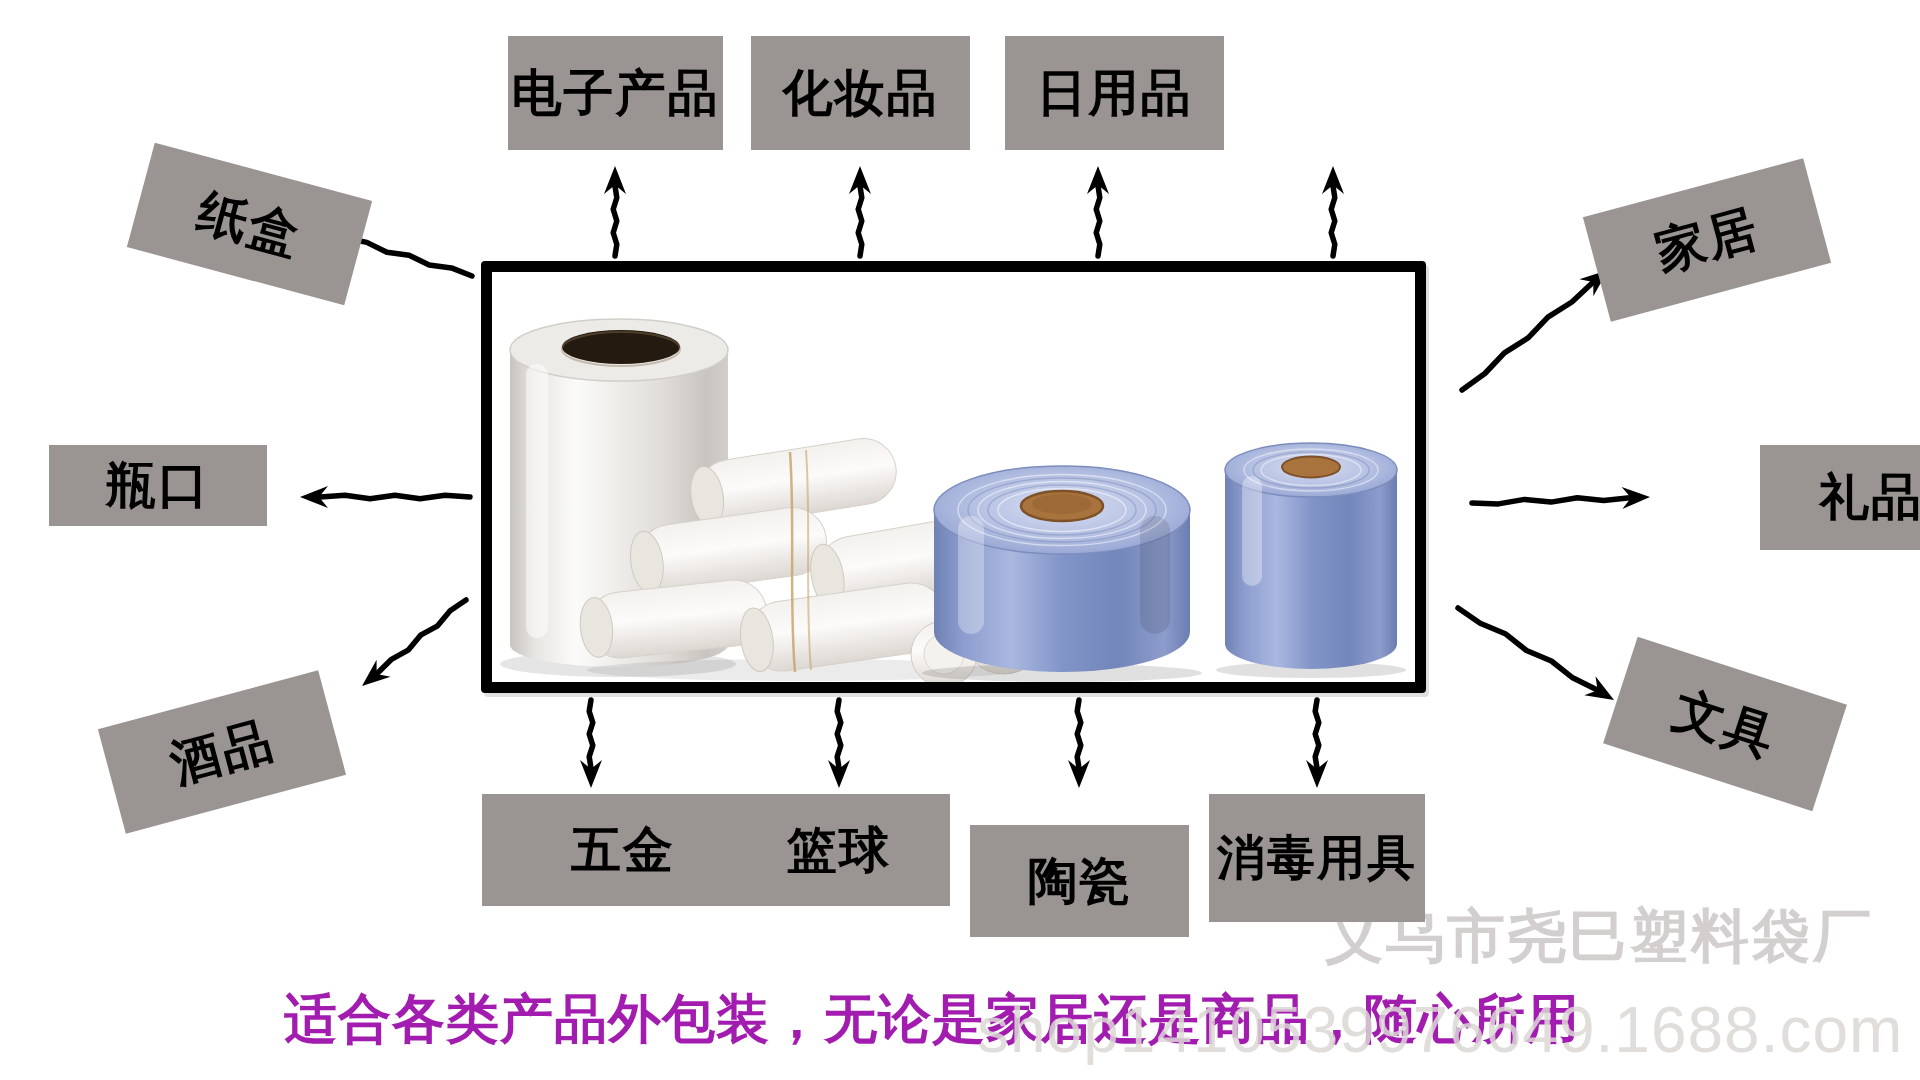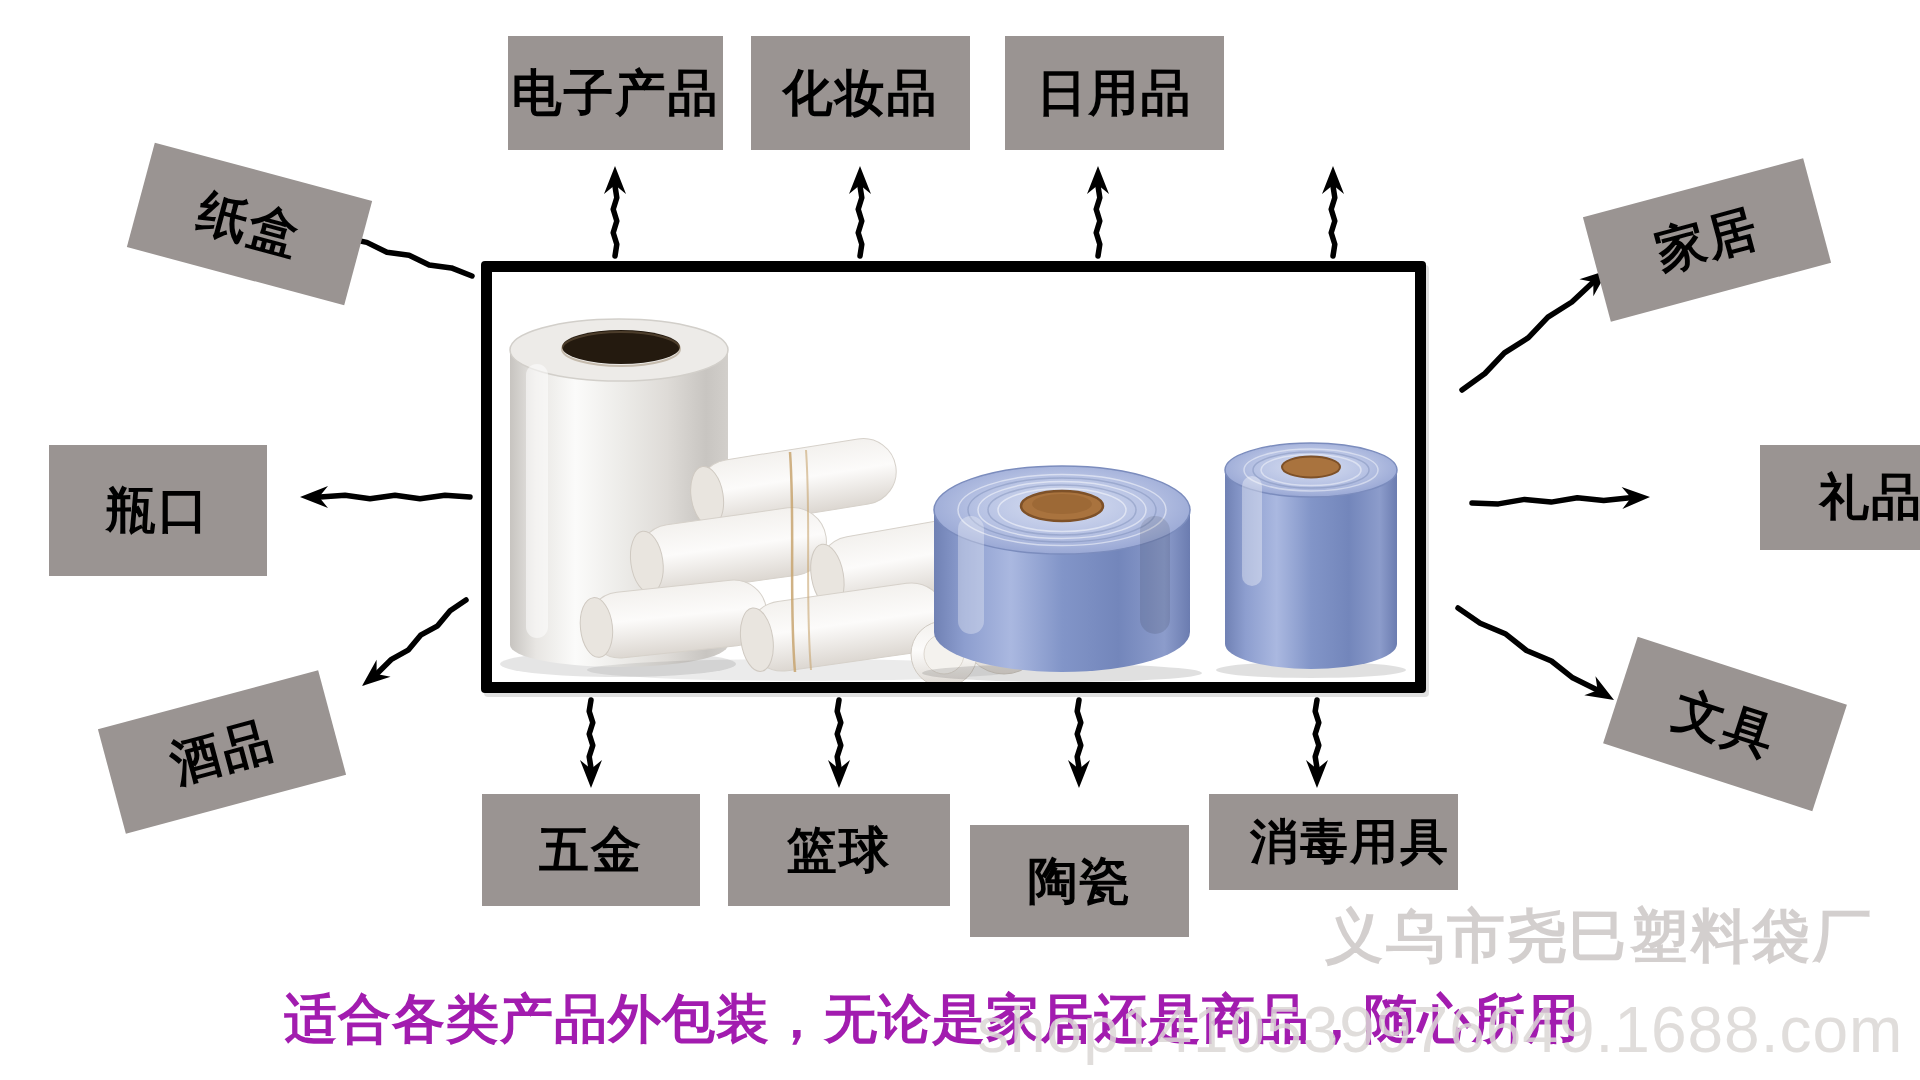--- a/index.html
+++ b/index.html
@@ -82,31 +82,31 @@
         <path d="M1458.0 608.0 L1480.2 623.2 L1505.2 633.7 L1526.5 650.5 L1551.4 661.0 L1572.7 677.8 L1596.8 689.8" stroke="#000" stroke-width="5.5" fill="none" stroke-linecap="round" stroke-linejoin="round"></path>
         <polygon points="1614,700 1584.2939194858664,695.2514443787816 1597.6340478357076,690.3482846210584 1595.4695899246408,676.3013945043378" fill="#000"></polygon>
       </g>
     </svg>
 
   <div class="label" style="left:508px;top:36px;width:215px;height:114px;">电子产品</div>
   <div class="label" style="left:751px;top:36px;width:219px;height:114px;">化妆品</div>
   <div class="label" style="left:989px;top:36px;width:219px;height:114px;margin-left:16px;">日用品</div>
 
   <div class="label" style="left:137px;top:170px;width:225px;height:108px;transform:rotate(15deg);">纸盒</div>
-  <div class="label" style="left:49px;top:445px;width:218px;height:131px;">瓶口</div>
+  <div class="label" style="left:49px;top:445px;width:218px;height:81px;">瓶口</div>
   <div class="label" style="left:108px;top:698px;width:228px;height:108px;transform:rotate(-15deg);">酒品</div>
 
   <div class="label" style="left:1593px;top:186px;width:228px;height:108px;transform:rotate(-15deg);">家居</div>
   <div class="label" style="left:1760px;top:445px;width:222px;height:105px;">礼品</div>
   <div class="label" style="left:1615px;top:668px;width:220px;height:112px;transform:rotate(18deg);">文具</div>
 
-  <div class="label" style="left:482px;top:794px;width:218px;height:112px;">五金</div>
+  <div class="label" style="left:482px;top:794px;width:218px;height:112px;padding-left:32px;">五金</div>
   <div class="label" style="left:728px;top:794px;width:222px;height:112px;text-align:center;">篮球</div>
   <div class="label" style="left:970px;top:794px;width:219px;height:112px;margin-top:31px;">陶瓷</div>
-  <div class="label" style="left:1209px;top:794px;width:216px;height:96px;font-size:48px;padding-left:33px;">消毒用具</div>
+  <div class="label" style="left:1209px;top:794px;width:216px;height:128px;font-size:48px;">消毒用具</div>
 
   <div id="center-frame">
     <svg viewBox="0 0 923 410">
       <defs>
         <linearGradient id="gW" x1="0" y1="0" x2="1" y2="0">
           <stop offset="0" stop-color="#c7c4c0"></stop>
             <stop offset="0.12" stop-color="#e8e6e3"></stop>
           <stop offset="0.30" stop-color="#fbfbfa"></stop>
             <stop offset="0.52" stop-color="#ecebe8"></stop>
           <stop offset="0.72" stop-color="#dedbd7"></stop>

